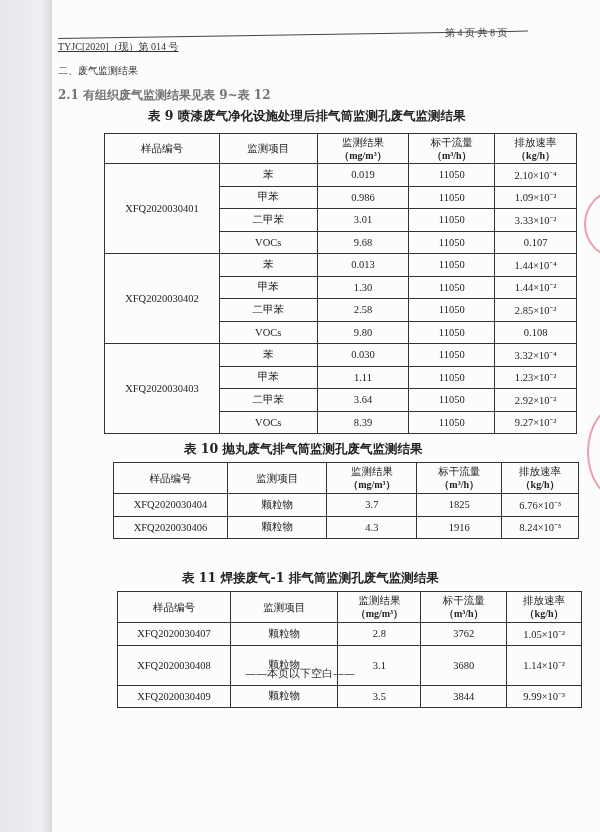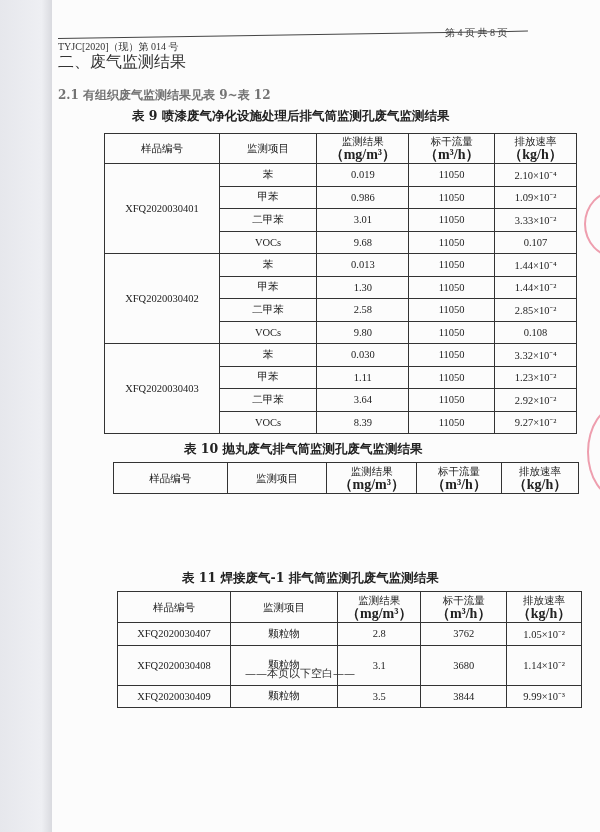--- a/index.html
+++ b/index.html
@@ -17,46 +17,47 @@
     position: absolute; left: 52px; top: 0; width: 548px; height: 832px;
     background: #fcfcfc;
   }
   .hdr-right {
     position: absolute; left: 445px; top: 26px; font-size: 10px; color: #333;
     font-family: "Liberation Serif", serif;
   }
   .hdr-left {
     position: absolute; left: 58px; top: 40px; font-size: 10px; color: #333;
     font-family: "Liberation Serif", serif;
+    text-decoration: underline;
   }
   .hdr-line {
     position: absolute; left: 58px; top: 38px; width: 470px; height: 1px;
     background: #444; transform: rotate(-0.9deg); transform-origin: left;
   }
   .sec-title {
-    position: absolute; left: 58px; top: 52px; font-size: 16px; color: #333;
+    position: absolute; left: 58px; top: 64px; font-size: 10px; color: #333;
   }
   .sub-title {
     position: absolute; left: 58px; top: 87px; font-size: 12px; font-weight: bold; color: #737373;
   }
   .tbl-caption {
     position: absolute; font-size: 12.5px; font-weight: bold; color: #222; white-space: nowrap;
   }
   table.data {
     position: absolute; border-collapse: collapse;
     font-family: "Liberation Serif", serif; font-size: 10.5px; color: #222;
     border: 1.5px solid #222;
     margin-left: 48px;
   }
   table.data td, table.data th {
     border: 1px solid #333; text-align: center; vertical-align: middle;
     padding: 0; font-weight: normal;
   }
   table.data th { font-size: 10.5px; line-height: 13px; }
-  table.data th .unit { font-weight: bold; font-size: 14px; }
+  table.data th .unit { font-weight: bold; font-size: 10px; }
   .footer-note {
     position: absolute; left: 245px; top: 666px; font-size: 11px; color: #333;
   }
   .stamp {
     position: absolute; border: 2px solid rgba(225, 80, 110, 0.55); border-radius: 50%;
     color: rgba(225, 80, 110, 0.55); font-size: 11px;
   }
 </style>
 </head>
 <body>
@@ -64,21 +65,21 @@
 <div class="left-strip"></div>
 <div class="page"></div>
 
 <div class="hdr-right">第 4 页  共 8 页</div>
 <div class="hdr-line"></div>
 <div class="hdr-left">TYJC[2020]（现）第 014 号</div>
 
 <div class="sec-title">二、废气监测结果</div>
 <div class="sub-title">2.1 有组织废气监测结果见表 9~表 12</div>
 
-<div class="tbl-caption" style="left:132px; top:108px;">表 9    喷漆废气净化设施处理后排气筒监测孔废气监测结果</div>
+<div class="tbl-caption" style="left:148px; top:108px;">表 9    喷漆废气净化设施处理后排气筒监测孔废气监测结果</div>
 <table class="data" style="left:56px; top:133px; width:473px;">
   <colgroup>
       <col style="width:115px">
       <col style="width:98px">
       <col style="width:92px">
       <col style="width:86px">
       <col style="width:82px">
     </colgroup>
   <tbody>
       <tr style="height:30px">
@@ -179,20 +180,34 @@
       <col style="width:77px">
     </colgroup>
   <tbody>
       <tr style="height:31px">
     <th>样品编号</th>
     <th>监测项目</th>
     <th><span>监测结果</span><br><span class="unit">（mg/m³）</span></th>
     <th><span>标干流量</span><br><span class="unit">（m³/h）</span></th>
     <th><span>排放速率</span><br><span class="unit">（kg/h）</span></th>
   </tr>
+  <tr style="height:22.5px">
+    <td>XFQ2020030404</td>
+    <td>颗粒物</td>
+    <td>3.7</td>
+    <td>1825</td>
+    <td>6.76×10⁻³</td>
+  </tr>
+  <tr style="height:22.5px">
+    <td>XFQ2020030406</td>
+    <td>颗粒物</td>
+    <td>4.3</td>
+    <td>1916</td>
+    <td>8.24×10⁻³</td>
+  </tr>
 </tbody>
   </table>
 
 <div class="tbl-caption" style="left:182px; top:570px;">表 11    焊接废气-1 排气筒监测孔废气监测结果</div>
 <table class="data" style="left:69px; top:591px; width:465px;">
   <colgroup>
       <col style="width:113px">
       <col style="width:108px">
       <col style="width:83px">
       <col style="width:86px">

